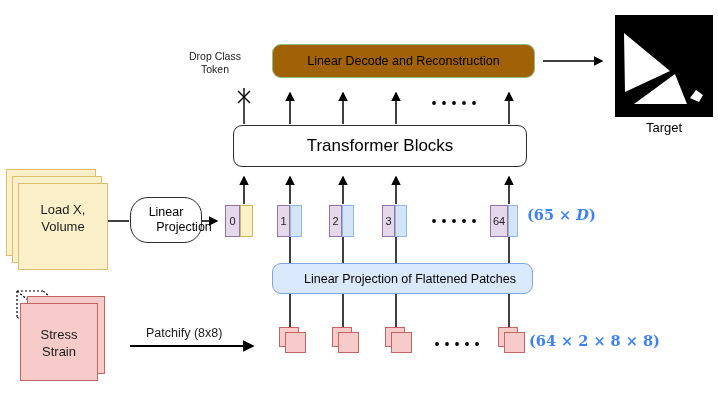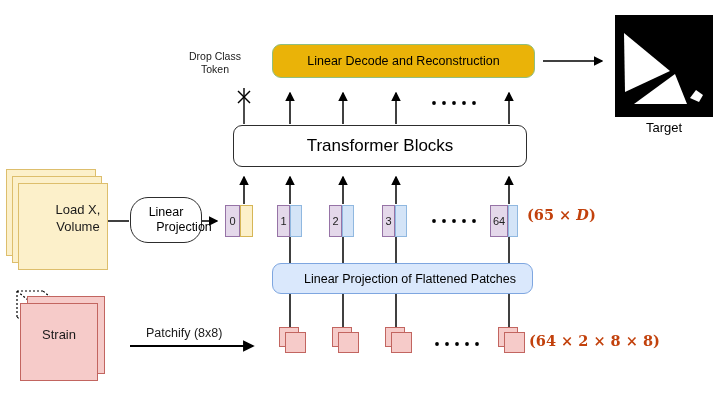--- a/index.html
+++ b/index.html
@@ -6,39 +6,39 @@
   #canvas {
     position:relative; width:718px; height:415px; background:#ffffff;
     font-family:"Liberation Sans", sans-serif; color:#000; overflow:hidden;
   }
   #wires { position:absolute; left:0; top:0; z-index:0; }
   .rbox {
     position:absolute; box-sizing:border-box; border-radius:9px;
     display:flex; align-items:center; justify-content:center;
     font-size:12.5px; z-index:2; text-align:center;
   }
-  .green-box  { background:#eab308; border:1.4px solid #8FBF7F; }
+  .green-box  { background:#a16207; border:1.4px solid #8FBF7F; }
   .blue-box   { background:#DAE8FC; border:1.4px solid #7EA6E0;padding-left:15px; }
   .white-box  { background:#ffffff; border:1.7px solid #2d2d2d; }
   .stack-sq { position:absolute; box-sizing:border-box; border:1.7px solid; z-index:1; }
   .yellow-sq { background:#FCF0CA; border-color:#DDBE6C; }
   .red-sq    { background:#F6CBC9; border-color:#C26560; }
   .stack-label {
     position:absolute; z-index:3; text-align:center; font-size:13px; line-height:17px; color:#1a1a1a;
   }
   .token-part {
     position:absolute; box-sizing:border-box; border:1.3px solid; z-index:2;
     display:flex; align-items:center; justify-content:center; font-size:11px; color:#222;
   }
   .tp-purple { background:#E4D8EA; border-color:#9673A6; }
   .tp-yellow { background:#FCF0CA; border-color:#D6B656; }
   .tp-blue   { background:#D4E4F7; border-color:#90B8E0; }
   .math-label {
     position:absolute; z-index:2; font-family:"DejaVu Serif", serif;
-    font-size:14.5px; font-weight:600; color:#c2410c; white-space:nowrap;
+    font-size:14.5px; font-weight:600; color:#3b82f6; white-space:nowrap;
   }
   .math-var { font-style:italic; }
   .small-note { position:absolute; z-index:2; font-size:10.5px; line-height:13px; text-align:center; color:#1a1a1a; }
   .plain-label { position:absolute; z-index:2; font-size:12.5px; color:#1a1a1a; white-space:nowrap; }
   #target-frame { position:absolute; left:615px; top:15px; width:98px; height:102px; z-index:2; }
   #target-caption { position:absolute; left:615px; top:120px; width:98px; text-align:center; font-size:13px; z-index:2; }
   #transformer-box { font-size:17px; }
 </style>
 </head>
 <body>
@@ -178,37 +178,38 @@
     <div class="stack-sq red-sq" style="left:498px; top:327px; width:20px; height:20px;"></div>
     <div class="stack-sq red-sq" style="left:504px; top:332px; width:21px; height:21px;"></div>
   </div>
 
   <div class="math-label" style="left:529px; top:332px;">(64 × 2 × 8 × 8)</div>
 
   <div>
     <div class="stack-sq yellow-sq" style="left:6px;  top:169px; width:90px; height:87px;"></div>
     <div class="stack-sq yellow-sq" style="left:12px; top:176px; width:90px; height:87px;"></div>
     <div class="stack-sq yellow-sq" style="left:18px; top:183px; width:90px; height:87px;"></div>
-    <div class="stack-label" style="left:18px; top:201px; width:90px;padding-left:15px;">
+    <div class="stack-label" style="left:18px; top:201px; width:90px;">
       <div>Load X,</div>
       <div>Volume</div>
     </div>
   </div>
 
   <div class="rbox white-box" style="left:130px; top:197px; width:72px; height:46px; border-radius:18px; line-height:15px;">
     <span>
       <span style="display:block;">Linear</span>
       <span style="display:block;margin-left:36px;">Projection</span>
     </span>
   </div>
 
   <div>
     <div class="stack-sq red-sq" style="left:27px; top:296px; width:78px; height:78px;"></div>
     <div class="stack-sq red-sq" style="left:20px; top:303px; width:78px; height:78px;"></div>
     <div class="stack-label" style="left:20px; top:326px; width:78px;">
+      <div>Stress</div>
       <div>Strain</div>
     </div>
   </div>
 
   <div class="plain-label" style="left:146px; top:326px;">Patchify (8x8)</div>
 
   <div id="target-frame">
     <svg width="98" height="102" viewBox="0 0 98 102">
       <rect x="0" y="0" width="98" height="102" fill="#000"></rect>
       <polygon points="9,18 55,56 10,77" fill="#fff"></polygon>

